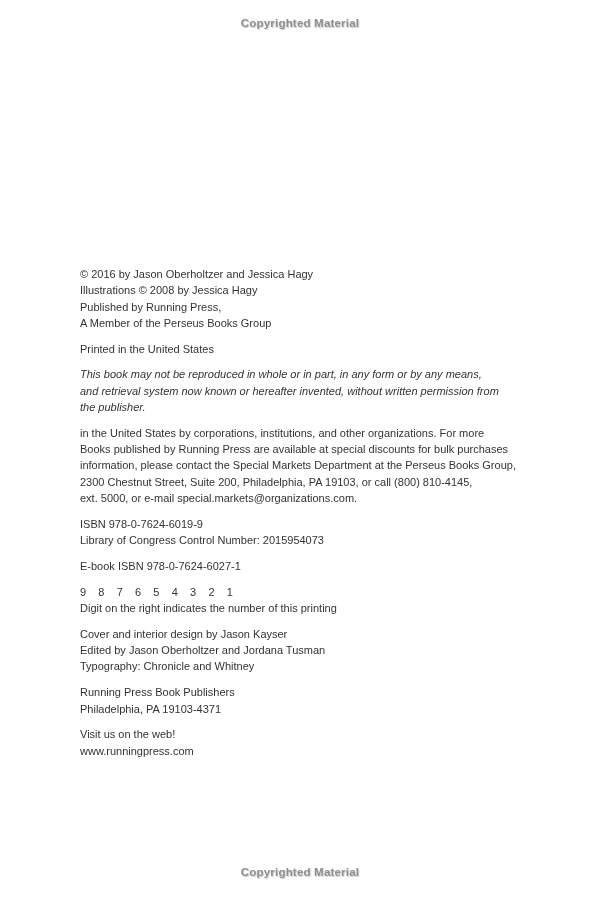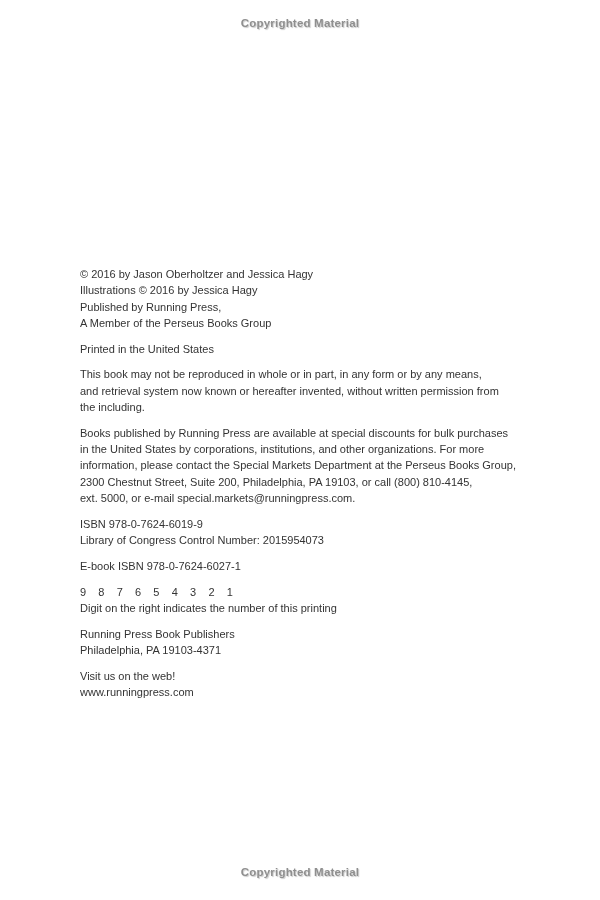--- a/index.html
+++ b/index.html
@@ -27,71 +27,76 @@
   .watermark.bottom { top: 866px; }
   .content {
     position: absolute;
     left: 80px;
     top: 266px;
     font-size: 11px;
     line-height: 16.3px;
   }
   .para { margin: 0 0 9.5px 0; padding: 0; }
   .line { display: block; white-space: pre; }
-  .italic .line { }
+  .italic .line { font-style: italic; }
 </style>
 </head>
 <body>
 
 <div class="page">
 
   <div class="watermark top">Copyrighted Material</div>
 
   <div class="content">
 
     <div class="para">
       <span class="line">© 2016 by Jason Oberholtzer and Jessica Hagy</span>
-      <span class="line">Illustrations © 2016 by Jessica Hagy</span>
+      <span class="line">Illustrations © 2008 by Jessica Hagy</span>
       <span class="line">Published by Running Press,</span>
       <span class="line">A Member of the Perseus Books Group</span>
     </div>
 
 
     <div class="para">
       <span class="line">Printed in the United States</span>
     </div>
 
     <div class="para italic">
       <span class="line">This book may not be reproduced in whole or in part, in any form or by any means,</span>
       <span class="line">and retrieval system now known or hereafter invented, without written permission from</span>
-      <span class="line">the including.</span>
+      <span class="line">the publisher.</span>
     </div>
 
     <div class="para">
+      <span class="line">in the United States by corporations, institutions, and other organizations. For more</span>
       <span class="line">Books published by Running Press are available at special discounts for bulk purchases</span>
-      <span class="line">in the United States by corporations, institutions, and other organizations. For more</span>
       <span class="line">information, please contact the Special Markets Department at the Perseus Books Group,</span>
       <span class="line">2300 Chestnut Street, Suite 200, Philadelphia, PA 19103, or call (800) 810-4145,</span>
-      <span class="line">ext. 5000, or e-mail special.markets@runningpress.com.</span>
+      <span class="line">ext. 5000, or e-mail special.markets@organizations.com.</span>
     </div>
 
     <div class="para">
       <span class="line">ISBN 978-0-7624-6019-9</span>
       <span class="line">Library of Congress Control Number: 2015954073</span>
     </div>
 
     <div class="para">
       <span class="line">E-book ISBN 978-0-7624-6027-1</span>
     </div>
 
     <div class="para">
       <span class="line">9    8    7    6    5    4    3    2    1</span>
       <span class="line">Digit on the right indicates the number of this printing</span>
     </div>
 
+    <div class="para">
+      <span class="line">Cover and interior design by Jason Kayser</span>
+      <span class="line">Edited by Jason Oberholtzer and Jordana Tusman</span>
+      <span class="line">Typography: Chronicle and Whitney</span>
+    </div>
 
     <div class="para">
       <span class="line">Running Press Book Publishers</span>
       <span class="line">Philadelphia, PA 19103-4371</span>
     </div>
 
     <div class="para">
       <span class="line">Visit us on the web!</span>
       <span class="line">www.runningpress.com</span>
     </div>

